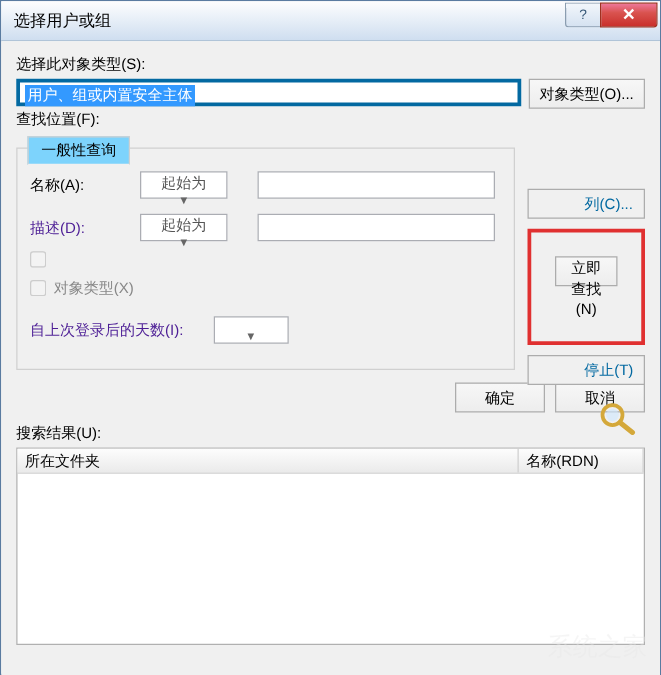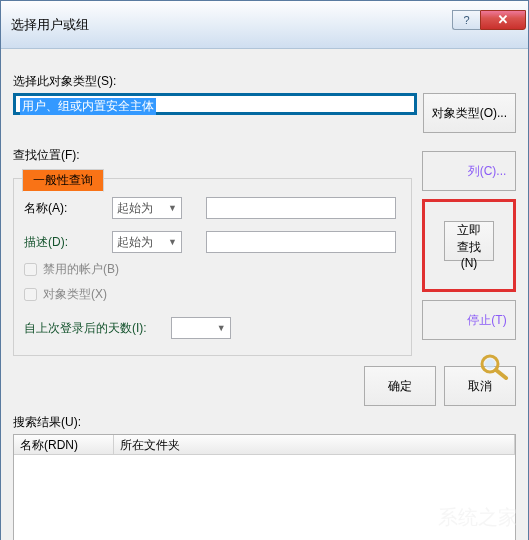--- a/index.html
+++ b/index.html
@@ -1,38 +1,38 @@
 <!DOCTYPE html>
 <html><head>
 <meta charset="utf-8">
 <style>
 * { box-sizing: border-box; margin: 0; padding: 0; }
 body { font-family: "Microsoft YaHei", SimSun, Tahoma, sans-serif; font-size: 12px; background: #e8e8e8; }
 .window { width: 529px; height: 540px; background: #fff; border: 1px solid #5a7ba0; position: relative; }
-.titlebar { height: 48px; background: linear-gradient(to bottom, #fdfdfe, #e6eef7 50%, #cfdef0); display: flex; align-items: center; padding-left: 10px; border-bottom: 1px solid #b0c4d8; }
+.titlebar { height: 32px; background: linear-gradient(to bottom, #fdfdfe, #e6eef7 50%, #cfdef0); display: flex; align-items: center; padding-left: 10px; border-bottom: 1px solid #b0c4d8; }
 .titlebar-text { flex: 1; color: #000; font-size: 13px; }
 .titlebar-btns { display: flex; height: 22px; margin-right: 2px; margin-top: -8px; }
 .tb-btn { width: 30px; height: 20px; border: 1px solid #8a9db0; background: linear-gradient(#f2f6fb,#d5e2f1); display: flex; align-items: center; justify-content: center; color: #3a5a7a; font-size: 11px; }
 .tb-help { border-radius: 0 0 0 3px; border-right: none; width: 28px; }
 .tb-close { width: 46px; background: linear-gradient(#e79, #d9534f 40%, #c9302c); color: #fff; border-color: #a03020; border-radius: 0 0 3px 0; font-weight: bold; font-size: 13px; }
 .client { padding: 10px 12px; background: #f0f0f0; height: calc(100% - 30px); }
-.label { color: #000; margin-bottom: 3px; margin-top: 14px; }
+.label { color: #000; margin-bottom: 3px; margin-top: 0; }
 .row { display: flex; gap: 6px; align-items: stretch; }
 .textbox { flex: 1; height: 22px; border: 3px solid #0369a1; background: #fff; padding: 2px 4px; font-size: 12px; color: #000; }
 .selected { background: #3399ff; color: #fff; display: inline-block; padding: 0 2px; }
-.btn { height: 40px; min-width: 90px; border: 1px solid #acacac; background: linear-gradient(#f7f7f7,#ededed); font-size: 12px; padding: 0 8px; cursor: pointer; }
-.btn:disabled { color: #8b5cf6; background: #f0f0f0; padding-left: 44px; }
+.btn { height: 24px; min-width: 90px; border: 1px solid #acacac; background: linear-gradient(#f7f7f7,#ededed); font-size: 12px; padding: 0 8px; cursor: pointer; }
+.btn:disabled { color: #0369a1; background: #f0f0f0; padding-left: 44px; }
 .highlight-btn { border: 3px solid #e03030; padding: 19px; }
 .highlight-btn .btn { min-width: 84px; }
 .fieldset { border: 1px solid #d0d0d0; margin-top: 14px; padding: 6px 10px 12px; position: relative; }
-.tab-legend { position: absolute; top: -10px; left: 8px; background: #f97316; padding: 2px 10px; border: 1px solid #d0d0d0; border-bottom: 1px solid #f0f0f0; font-size: 12px; }
+.tab-legend { position: absolute; top: -10px; left: 8px; background: #7dd3fc; padding: 2px 10px; border: 1px solid #d0d0d0; border-bottom: 1px solid #f0f0f0; font-size: 12px; }
 .qrow { display: flex; align-items: center; gap: 24px; margin-top: 12px; }
-.qlabel { width: 64px; color: #14532d; }
+.qlabel { width: 64px; color: #4c1d95; }
 .qlabel.enabled { color: #000; }
-.combo { width: 70px; height: 22px; border: 1px solid #abadb3; background: #fff; display: flex; align-items: center; padding: 0 4px; color: #555; justify-content: space-between; }
+.combo { width: 70px; height: 22px; border: 1px solid #abadb3; background: #fff; display: flex; align-items: center; padding: 0 4px; color: #555; justify-content: space-between; flex-direction: column; }
 .combo .arrow { font-size: 9px; color: #666; }
 .qinput { flex: 1; height: 22px; border: 1px solid #abadb3; background: #fff; max-width: 190px; }
 .chk { display: flex; align-items: center; gap: 6px; margin-top: 8px; color: #888; }
 .chk input { width: 13px; height: 13px; }
 .side-btns { position: absolute; right: 12px; top: 150px; display: flex; flex-direction: column; gap: 8px; width: 94px; }
 .side-btns .btn { min-width: 0; width: 100%; }
 .okcancel { display: flex; gap: 8px; justify-content: flex-end; margin-top: 10px; }
 .okcancel .btn { min-width: 72px; }
 .results-label { margin-top: 8px; }
 .listview { border: 1px solid #b0b0b0; background: #fff; margin-top: 2px; height: 158px; }
@@ -84,21 +84,20 @@
         <div class="qlabel">描述(D):</div>
         <div class="combo">
           <span>起始为</span>
           <span class="arrow">▼</span>
         </div>
         <div class="qinput"></div>
       </div>
 
       <label class="chk">
         <input type="checkbox" disabled="" style="">
-        <span>禁用的帐户(B)</span>
       </label>
       <label class="chk">
         <input type="checkbox" disabled="" style="">
         <span>对象类型(X)</span>
       </label>
 
       <div class="qrow" style="margin-top:14px;">
         <div class="qlabel" style="width:auto;">自上次登录后的天数(I):</div>
         <div class="combo" style="width:60px;">
           <span></span>
@@ -123,20 +122,20 @@
     </div>
 
     <div class="okcancel">
       <button class="btn">确定</button>
       <button class="btn">取消</button>
     </div>
 
     <div class="label results-label">搜索结果(U):</div>
     <div class="listview">
       <div class="lv-header">
+        <div class="lv-col c2">所在文件夹</div>
         <div class="lv-col c1">名称(RDN)</div>
-        <div class="lv-col c2">所在文件夹</div>
       </div>
     </div>
 
   </div>
   <div class="watermark">系统之家</div>
 </div>
 
 </body></html>

